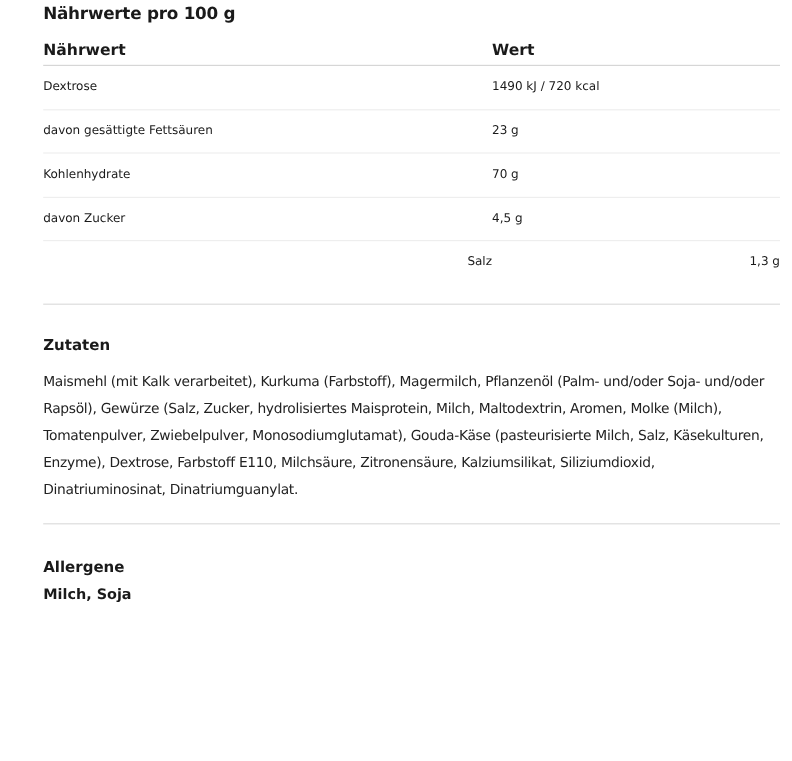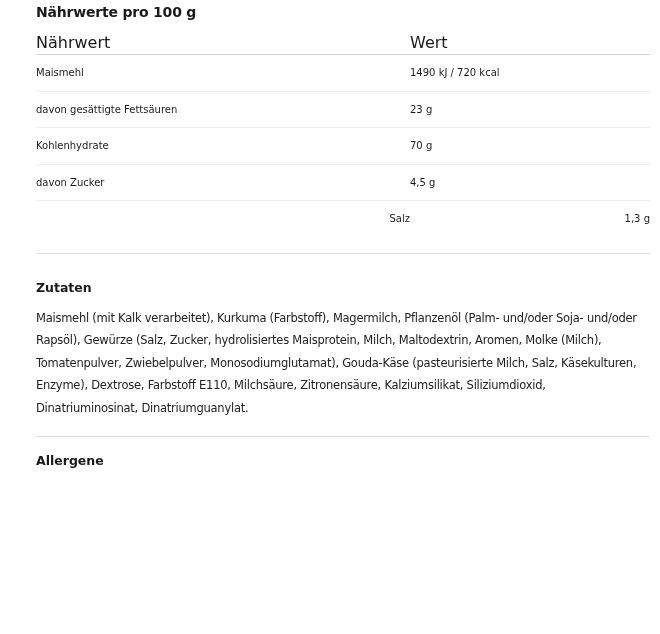--- a/index.html
+++ b/index.html
@@ -11,62 +11,62 @@
   .wrap { position: relative; padding-left: 36px; width: 614px; }
   .h-title {
     margin: 0; padding-top: 4px; height: 24px;
     font-size: 14px; font-weight: bold; letter-spacing: -0.2px;
   }
   table.nut {
     width: 614px; border-collapse: collapse; margin-top: 2px;
     font-size: 10px;
   }
   table.nut th {
-    text-align: left; font-weight: normal; font-size: 16px;
+    text-align: left; font-weight: bold; font-size: 13px;
     height: 24px; padding: 0; vertical-align: middle;
     border-bottom: 1.5px solid #d6d6d6;
   }
   table.nut td {
     height: 35.5px; padding: 0; vertical-align: middle;
     border-bottom: 1px solid #eeeeee;
   }
   table.nut tr:last-child td { border-bottom: none; text-align: right; }
   .col1 { width: 374px; }
   .divider { width: 614px; height: 1px; background: #dddddd; }
   .div1 { margin-top: 16px; }
   .h-sec {
     margin: 0; font-size: 12.5px; font-weight: bold;
   }
   .h-zutaten { margin-top: 26px; }
   .ingredients {
     margin: 12px 0 0 0; font-size: 11.5px; line-height: 22.6px;
     color: #222222; width: 614px; letter-spacing: -0.25px;
   }
   .div2 { margin-top: 17px; }
-  .h-allergene { margin-top: 16px; }
+  .h-allergene { margin-top: 28px; }
   .allergens {
     margin: 8px 0 0 0; font-size: 12px; font-weight: bold;
   }
 </style>
 </head>
 <body>
 
 <div class="wrap">
   <h2 class="h-title">Nährwerte pro 100 g</h2>
 
   <table class="nut">
     <thead>
       <tr>
         <th class="col1">Nährwert</th>
         <th>Wert</th>
       </tr>
     </thead>
     <tbody>
       <tr>
-        <td>Maismehl</td>
+        <td>Dextrose</td>
         <td>1490 kJ / 720 kcal</td>
       </tr>
       <tr>
         <td>davon gesättigte Fettsäuren</td>
         <td>23 g</td>
       </tr>
       <tr>
         <td>Kohlenhydrate</td>
         <td>70 g</td>
       </tr>
@@ -82,13 +82,14 @@
   </table>
 
   <div class="divider div1"></div>
 
   <h3 class="h-sec h-zutaten">Zutaten</h3>
   <p class="ingredients">Maismehl (mit Kalk verarbeitet), Kurkuma (Farbstoff), Magermilch, Pflanzenöl (Palm- und/oder Soja- und/oder Rapsöl), Gewürze (Salz, Zucker, hydrolisiertes Maisprotein, Milch, Maltodextrin, Aromen, Molke (Milch), Tomatenpulver, Zwiebelpulver, Monosodiumglutamat), Gouda-Käse (pasteurisierte Milch, Salz, Käsekulturen, Enzyme), Dextrose, Farbstoff E110, Milchsäure, Zitronensäure, Kalziumsilikat, Siliziumdioxid, Dinatriuminosinat, Dinatriumguanylat.</p>
 
   <div class="divider div2"></div>
 
   <h3 class="h-sec h-allergene">Allergene</h3>
+  <p class="allergens">Milch, Soja</p>
 </div>
 
 </body></html>

